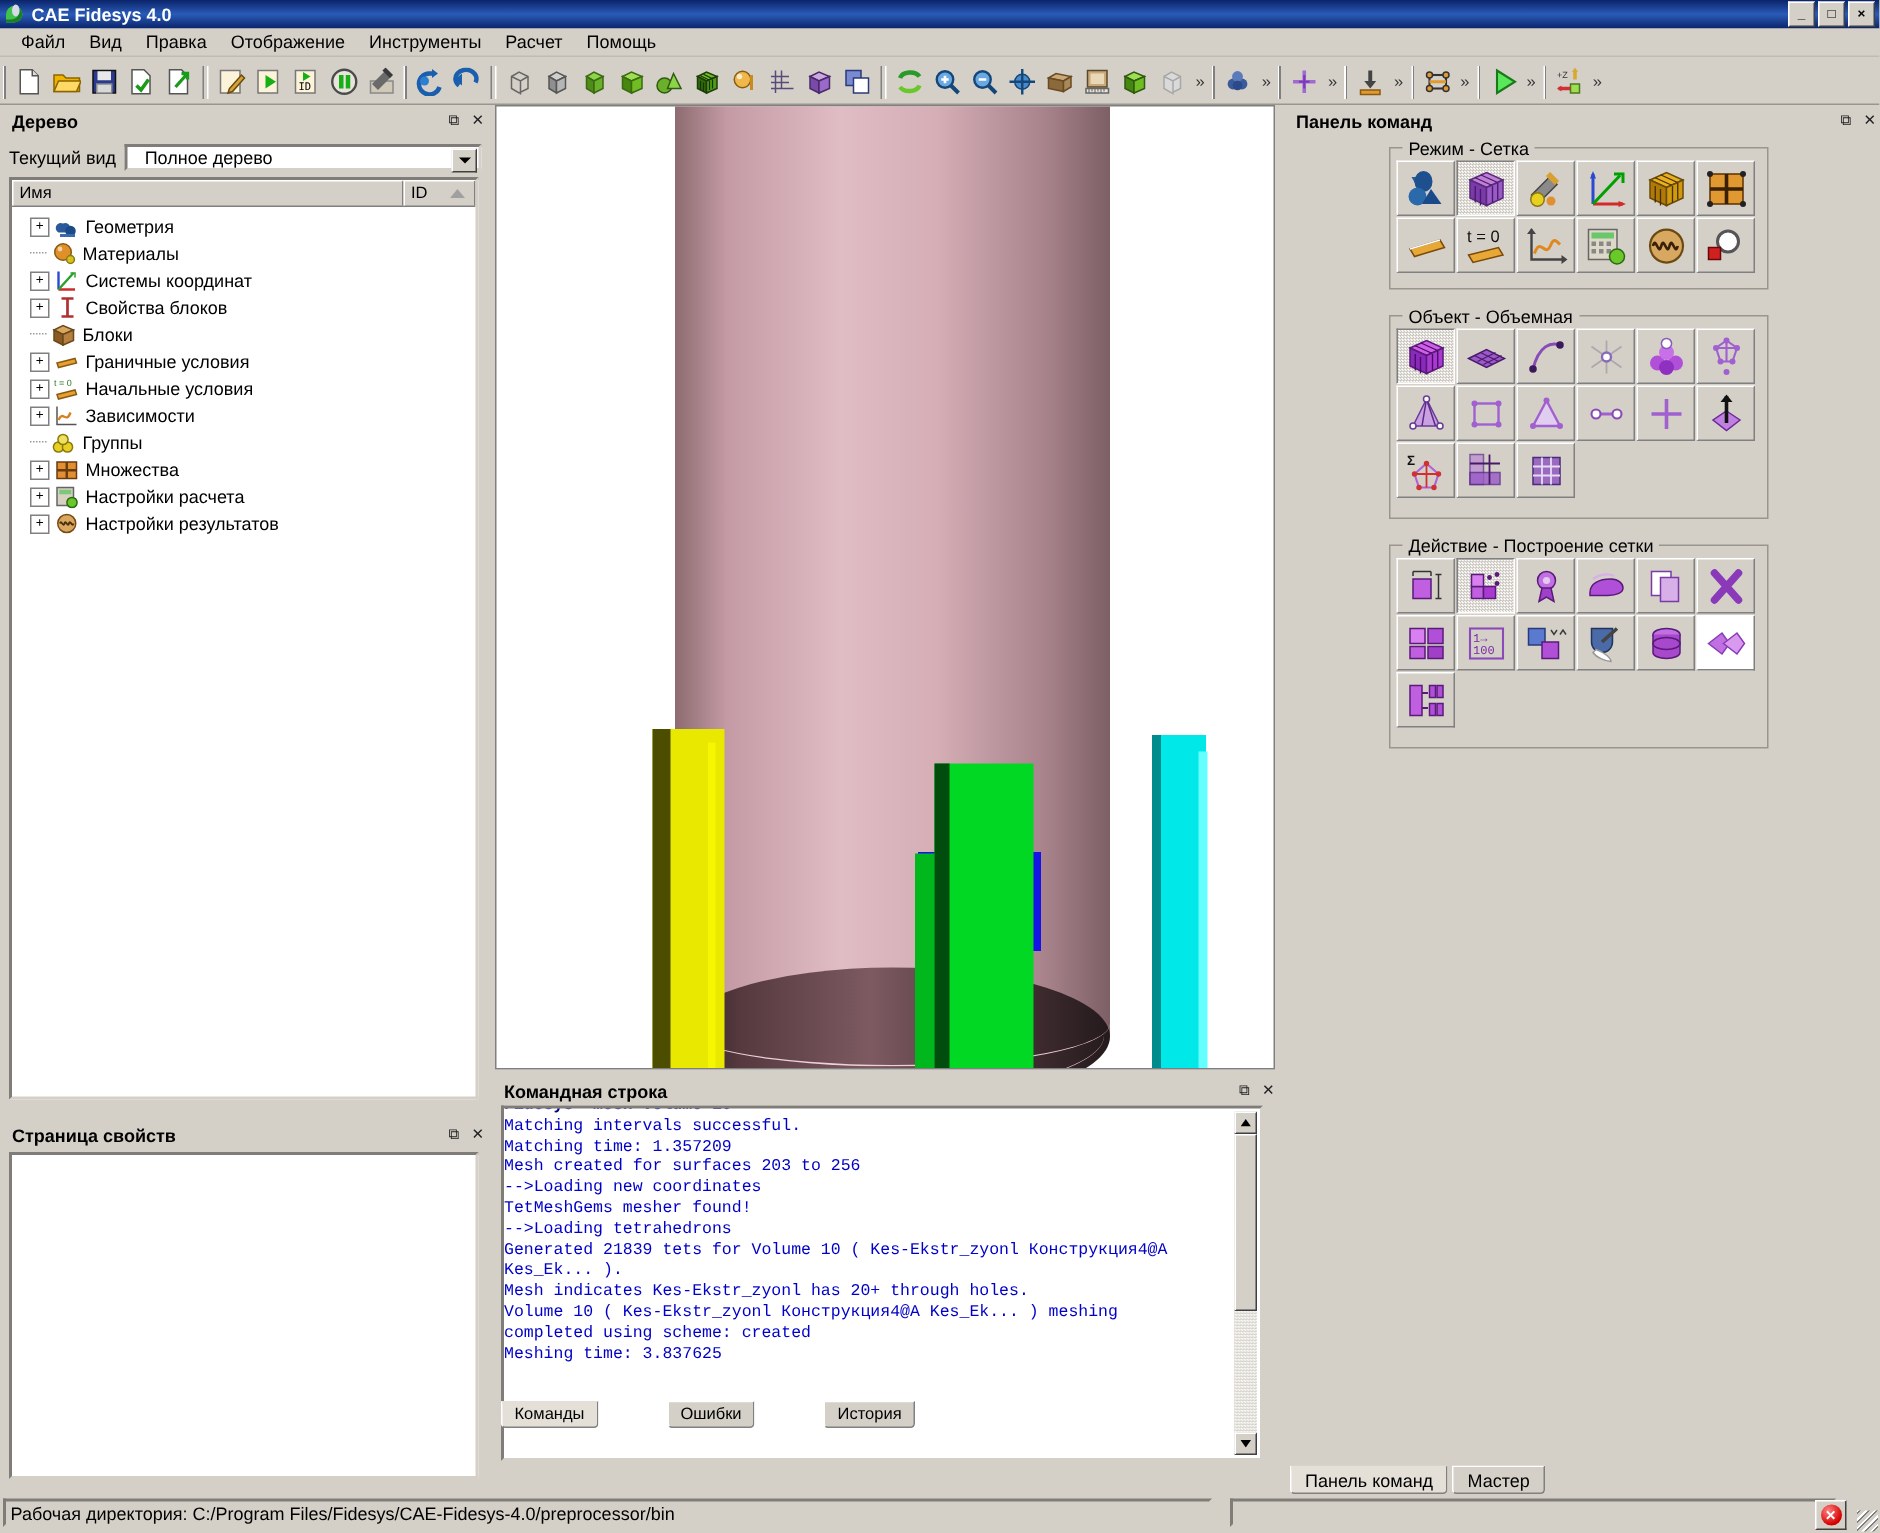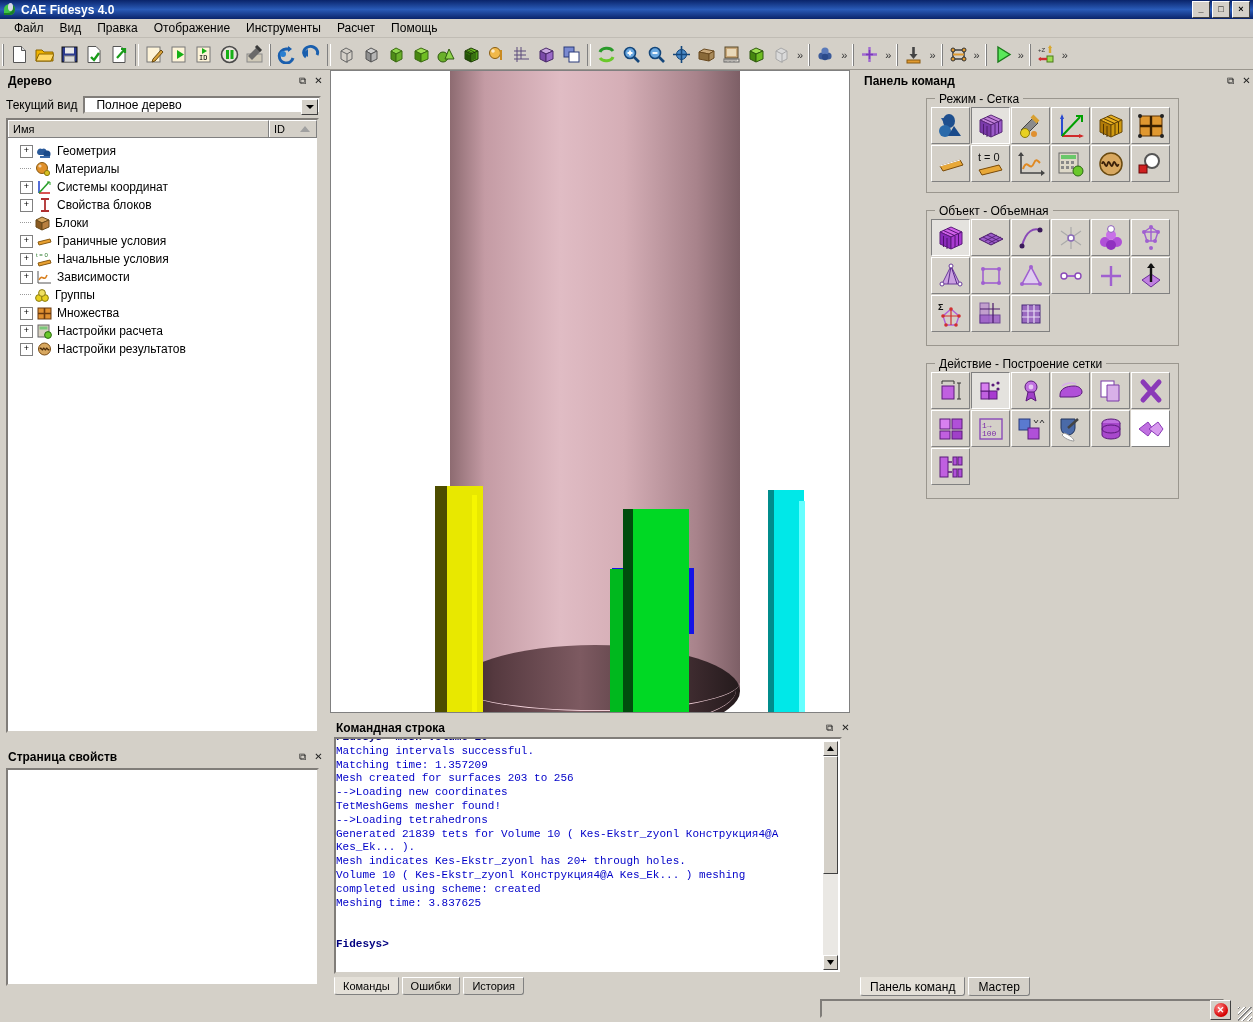--- a/index.html
+++ b/index.html
@@ -125,21 +125,21 @@
   .cmd-clip{position:absolute;left:0;top:-8px;width:100%;}
   .vsb{position:absolute;right:2px;top:2px;width:15px;bottom:2px;background:#d4d0c8;}
   .vsb .ar{width:15px;height:15px;background:#d4d0c8;border:1px solid;
     border-color:#fff #404040 #404040 #fff;display:flex;align-items:center;justify-content:center;box-sizing:border-box;}
   .vsb .ar.top{position:absolute;top:0;}
   .vsb .ar.bot{position:absolute;bottom:0;}
   .vsb .track{position:absolute;top:15px;bottom:15px;width:15px;
     background:repeating-conic-gradient(#fff 0% 25%, #d4d0c8 0% 50%) 0/2px 2px;}
   .vsb .thumb{position:absolute;left:0;width:15px;background:#d4d0c8;
     border:1px solid;border-color:#fff #404040 #404040 #fff;box-sizing:border-box;}
-  .ctabs{position:absolute;left:4px;top:977px;display:flex;}
+  .ctabs{position:absolute;left:4px;top:934px;display:flex;gap:43px;}
   .ctab{height:16px;padding:0 8px;font-size:11px;display:flex;align-items:center;
     background:#d4d0c8;border:1px solid;border-color:#fff #808080 #808080 #fff;margin-right:3px;
     border-radius:0 0 3px 3px;}
   .ctab.sel{background:#e4e0d8;border-top-color:#e4e0d8;}
 
   
   .dock-right{position:absolute;left:856px;top:70px;width:397px;height:925px;background:#d4d0c8;}
   .grp{position:absolute;border:1px solid #9a968e;box-sizing:border-box;}
   .grp>legend,.grp-cap{position:absolute;top:-7px;left:8px;background:#d4d0c8;padding:0 4px;font-size:12px;}
   .icogrid{display:flex;flex-wrap:wrap;padding:4px;gap:1px;box-sizing:border-box;}
@@ -1036,20 +1036,21 @@
     </div>
 
   </div>
 
   <div class="rtabs">
     <span class="rtab sel">Панель команд</span>
     <span class="rtab">Мастер</span>
   </div>
 
   <div class="statusbar">
+    <div class="sb-left">Рабочая директория: C:/Program Files/Fidesys/CAE-Fidesys-4.0/preprocessor/bin</div>
     <div class="sb-right"></div>
     <div class="sb-x">
         <i>✕</i>
       </div>
     <div class="grip-corner"></div>
   </div>
 
 </div>
 
 </body></html>

